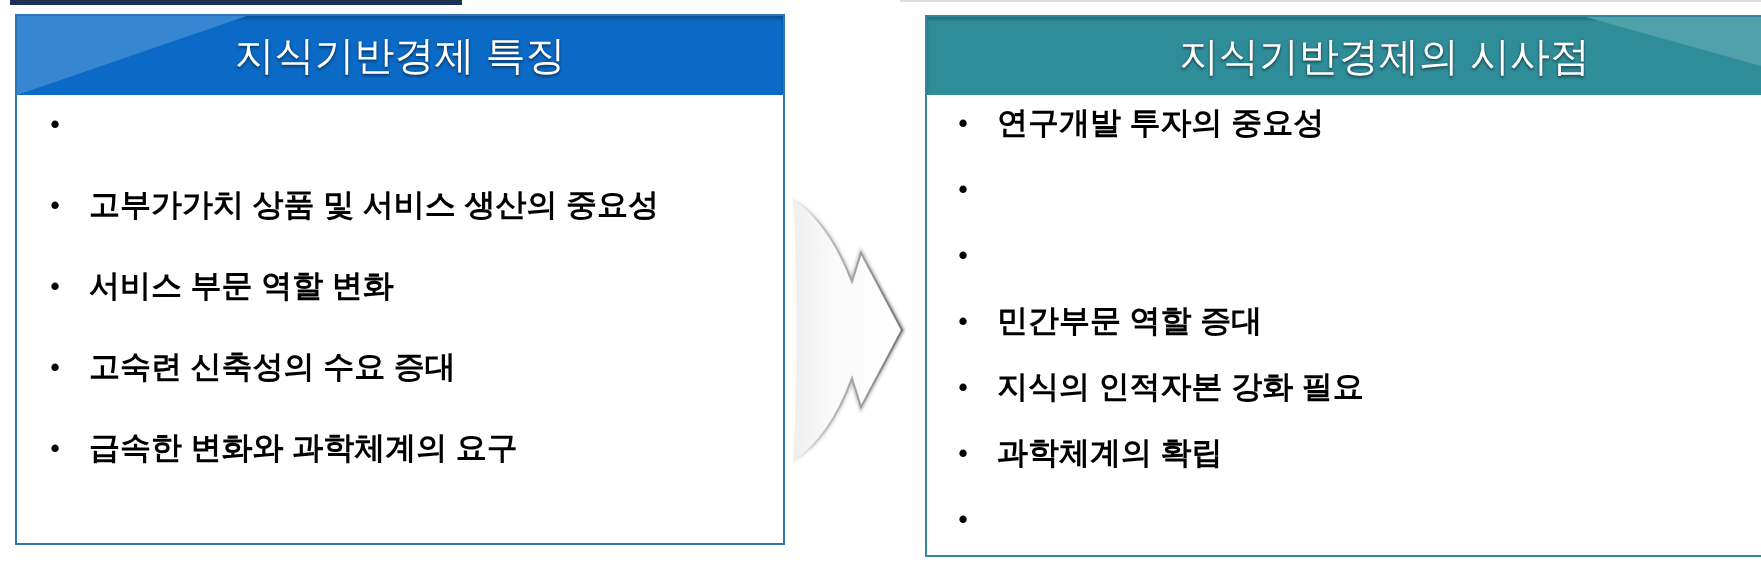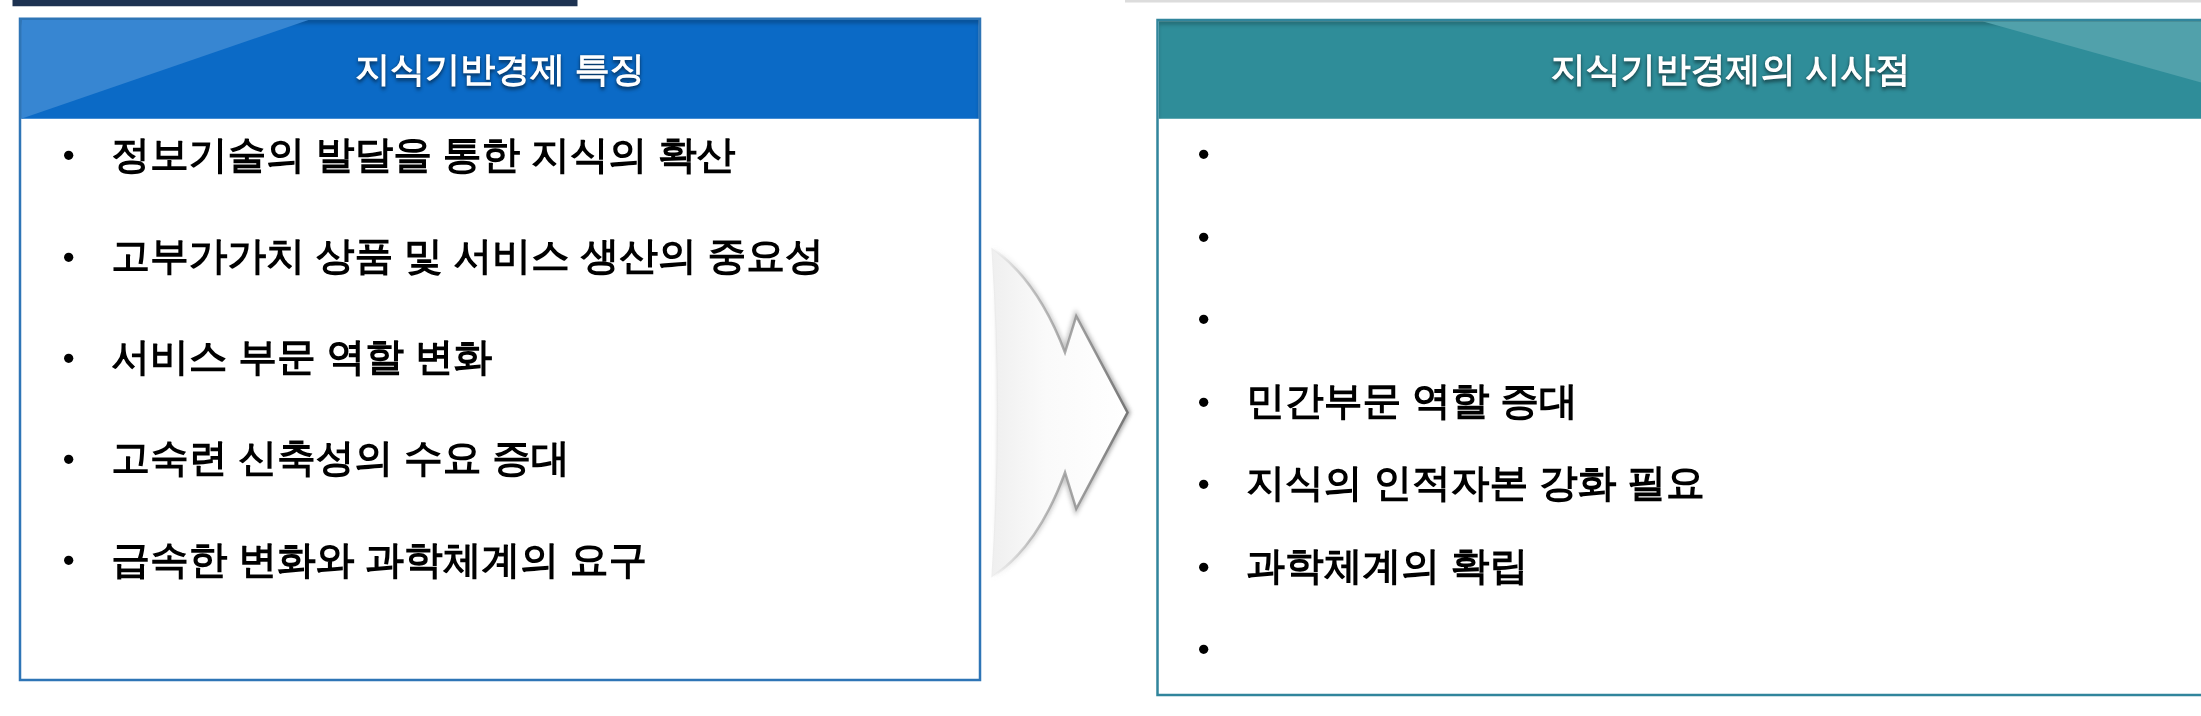--- a/index.html
+++ b/index.html
@@ -14,21 +14,21 @@
   .panel.left{left:15px;top:14px;width:770px;height:531px;border:2px solid var(--left-border,#2E75B6);}
   .panel.right{left:925px;top:15px;width:919px;height:542px;border:2px solid var(--right-border,#31859C);}
 
   .panel-header{position:relative;width:100%;overflow:hidden;display:flex;align-items:center;justify-content:center;}
   .panel.left  .panel-header{height:79px;background:var(--left-header,#0B6AC6);box-shadow:inset 0 3px 3px rgba(0,0,0,.22);}
   .panel.right .panel-header{height:78px;background:var(--right-header,#2F8D99);box-shadow:inset 0 3px 3px rgba(0,0,0,.20);}
   .header-highlight{position:absolute;inset:0;}
   .panel.left  .header-highlight{background:var(--left-header-highlight,#3786D2);clip-path:polygon(0 0,30% 0,0 100%);}
   .panel.right .header-highlight{background:var(--right-header-highlight,#51A1AB);clip-path:polygon(72% 0,100% 0,100% 92%);}
   .panel-title{
-    position:relative;z-index:2;color:var(--title-text,#ffffff);font-size:28px;font-weight:bold;
+    position:relative;z-index:2;color:var(--title-text,#ffffff);font-size:40px;font-weight:normal;
     letter-spacing:0px;text-shadow:0 2px 3px rgba(0,0,0,.45),0 0 2px rgba(0,0,0,.30);
     white-space:nowrap;
   }
 
   ul.bullet-list{margin:0;list-style:none;}
   .panel.left  ul.bullet-list{padding:4px 20px 0 28px;}
   .panel.right ul.bullet-list{padding:4px 8px 0 26px;}
   ul.bullet-list li{display:flex;align-items:flex-start;color:var(--body-text,#000);font-weight:600;}
   .panel.left  ul.bullet-list li{font-size:31px;line-height:50px;margin-bottom:31px;}
   .panel.right ul.bullet-list li{font-size:31px;line-height:48px;margin-bottom:18px;white-space:nowrap;}
@@ -46,21 +46,20 @@
   <div class="top-crop-bar"></div>
 
   <div class="panel left">
     <div class="panel-header">
       <div class="header-highlight"></div>
       <span class="panel-title">지식기반경제 특징</span>
     </div>
     <ul class="bullet-list">
       <li>
         <span class="dot">•</span>
-        <span class="item-text">정보기술의 발달을 통한 지식의 확산</span>
       </li>
       <li>
         <span class="dot">•</span>
         <span class="item-text">고부가가치 상품 및 서비스 생산의 중요성</span>
       </li>
       <li>
         <span class="dot">•</span>
         <span class="item-text">서비스 부문 역할 변화</span>
       </li>
       <li>
@@ -97,20 +96,21 @@
   </div>
 
   <div class="panel right">
     <div class="panel-header">
       <div class="header-highlight"></div>
       <span class="panel-title">지식기반경제의 시사점</span>
     </div>
     <ul class="bullet-list">
       <li>
         <span class="dot">•</span>
+        <span class="item-text">연구개발 투자의 중요성</span>
       </li>
       <li>
         <span class="dot">•</span>
       </li>
       <li>
         <span class="dot">•</span>
       </li>
       <li>
         <span class="dot">•</span>
         <span class="item-text">민간부문 역할 증대</span>

